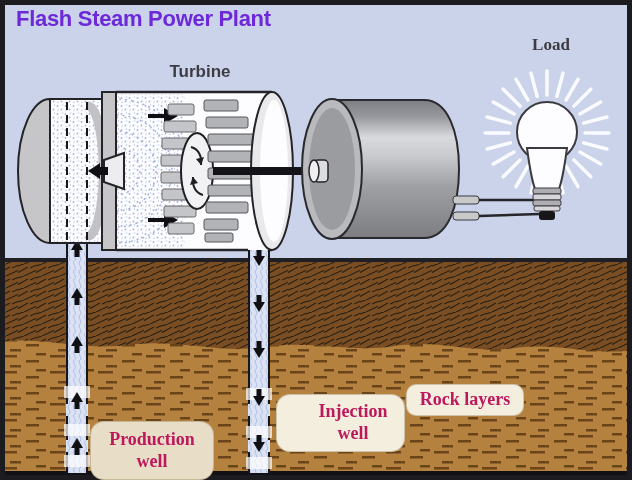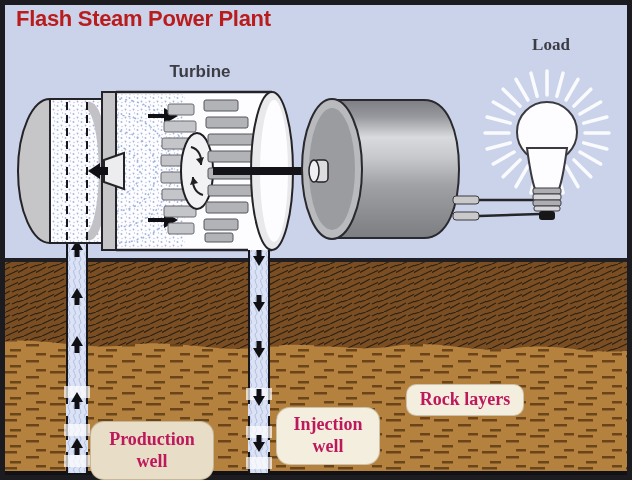--- a/index.html
+++ b/index.html
@@ -3,40 +3,40 @@
 <meta charset="utf-8">
 <style>
   html,body{margin:0;padding:0;background:#000;}
   .stage{
     position:relative;width:632px;height:480px;overflow:hidden;
     font-family:"Liberation Sans",sans-serif;background:var(--sky,#cbd3ea);
   }
   .stage svg{position:absolute;left:0;top:0;}
   .overlay{position:absolute;pointer-events:none;}
   .title{
-    left:16px;top:6px;font-size:22px;font-weight:bold;color:#b91c1c;
+    left:16px;top:6px;font-size:22px;font-weight:bold;color:#6d28d9;
     letter-spacing:-0.3px;
   }
   .part-label{
     font-size:17px;font-weight:bold;color:#3c3c44;text-align:center;
     line-height:1.18;white-space:pre-line;
   }
   .lbl-flash{left:44px;top:43px;width:66px;}
   .lbl-turbine{left:150px;top:62px;width:100px;}
   .lbl-generator{left:329px;top:57px;width:110px;}
   .lbl-load{left:521px;top:35px;width:60px;font-family:Liberation Serif, serif;}
   .callout{
     position:absolute;border-radius:14px;display:flex;align-items:center;
     justify-content:center;text-align:center;font-weight:bold;color:#be185d;
     font-size:18px;line-height:1.22;white-space:pre-line;
     border:1px solid rgba(110,85,40,.28);
     font-family:Liberation Serif, serif;
   }
   .callout-production{left:90px;top:421px;width:122px;height:57px;background:var(--label-box,#e8ddc6);}
-  .callout-injection{left:276px;top:407px;width:102px;height:56px;background:var(--label-box-light,#f3eedd);}
+  .callout-injection{left:276px;top:394px;width:102px;height:56px;background:var(--label-box-light,#f3eedd);padding-left:25px;}
   .callout-rock{left:406px;top:384px;width:116px;height:30px;background:var(--label-box-light,#f3eedd);border-radius:10px;}
 </style>
 </head>
 <body>
 
 <div class="stage">
 
 <svg width="632" height="480" viewBox="0 0 632 480">
   <defs>
     <pattern id="steamTex" width="8" height="8" patternUnits="userSpaceOnUse">

